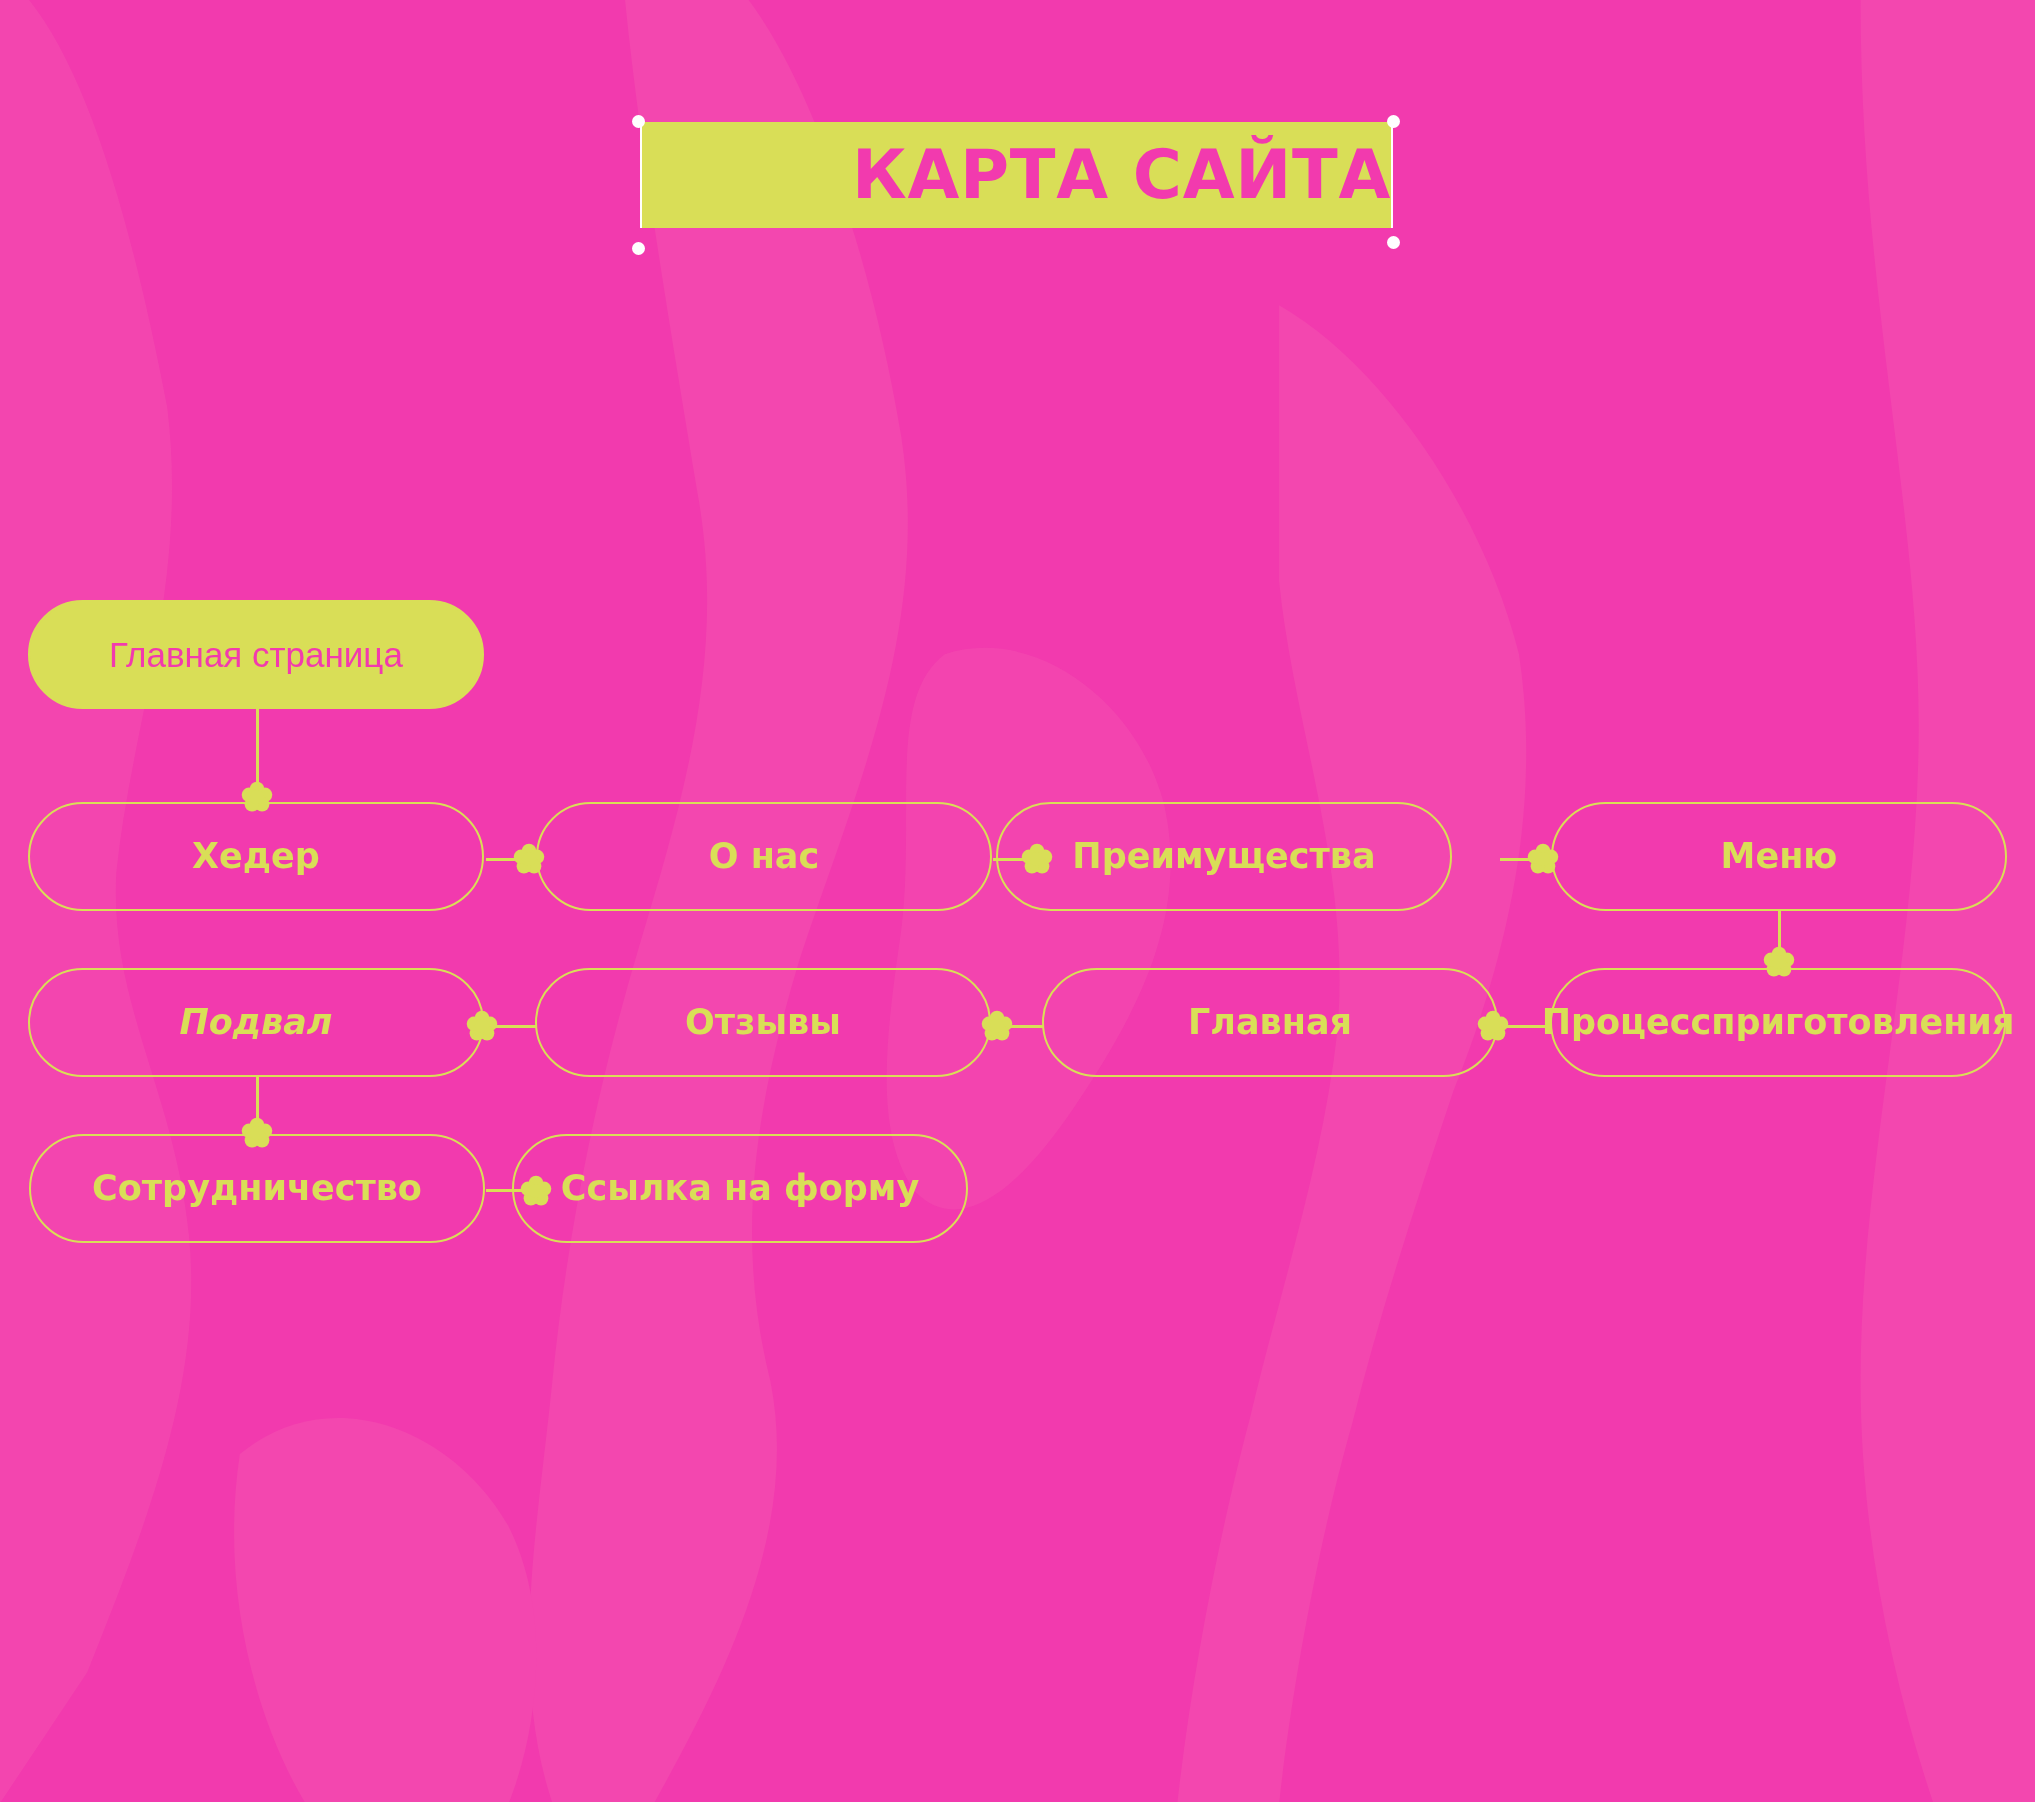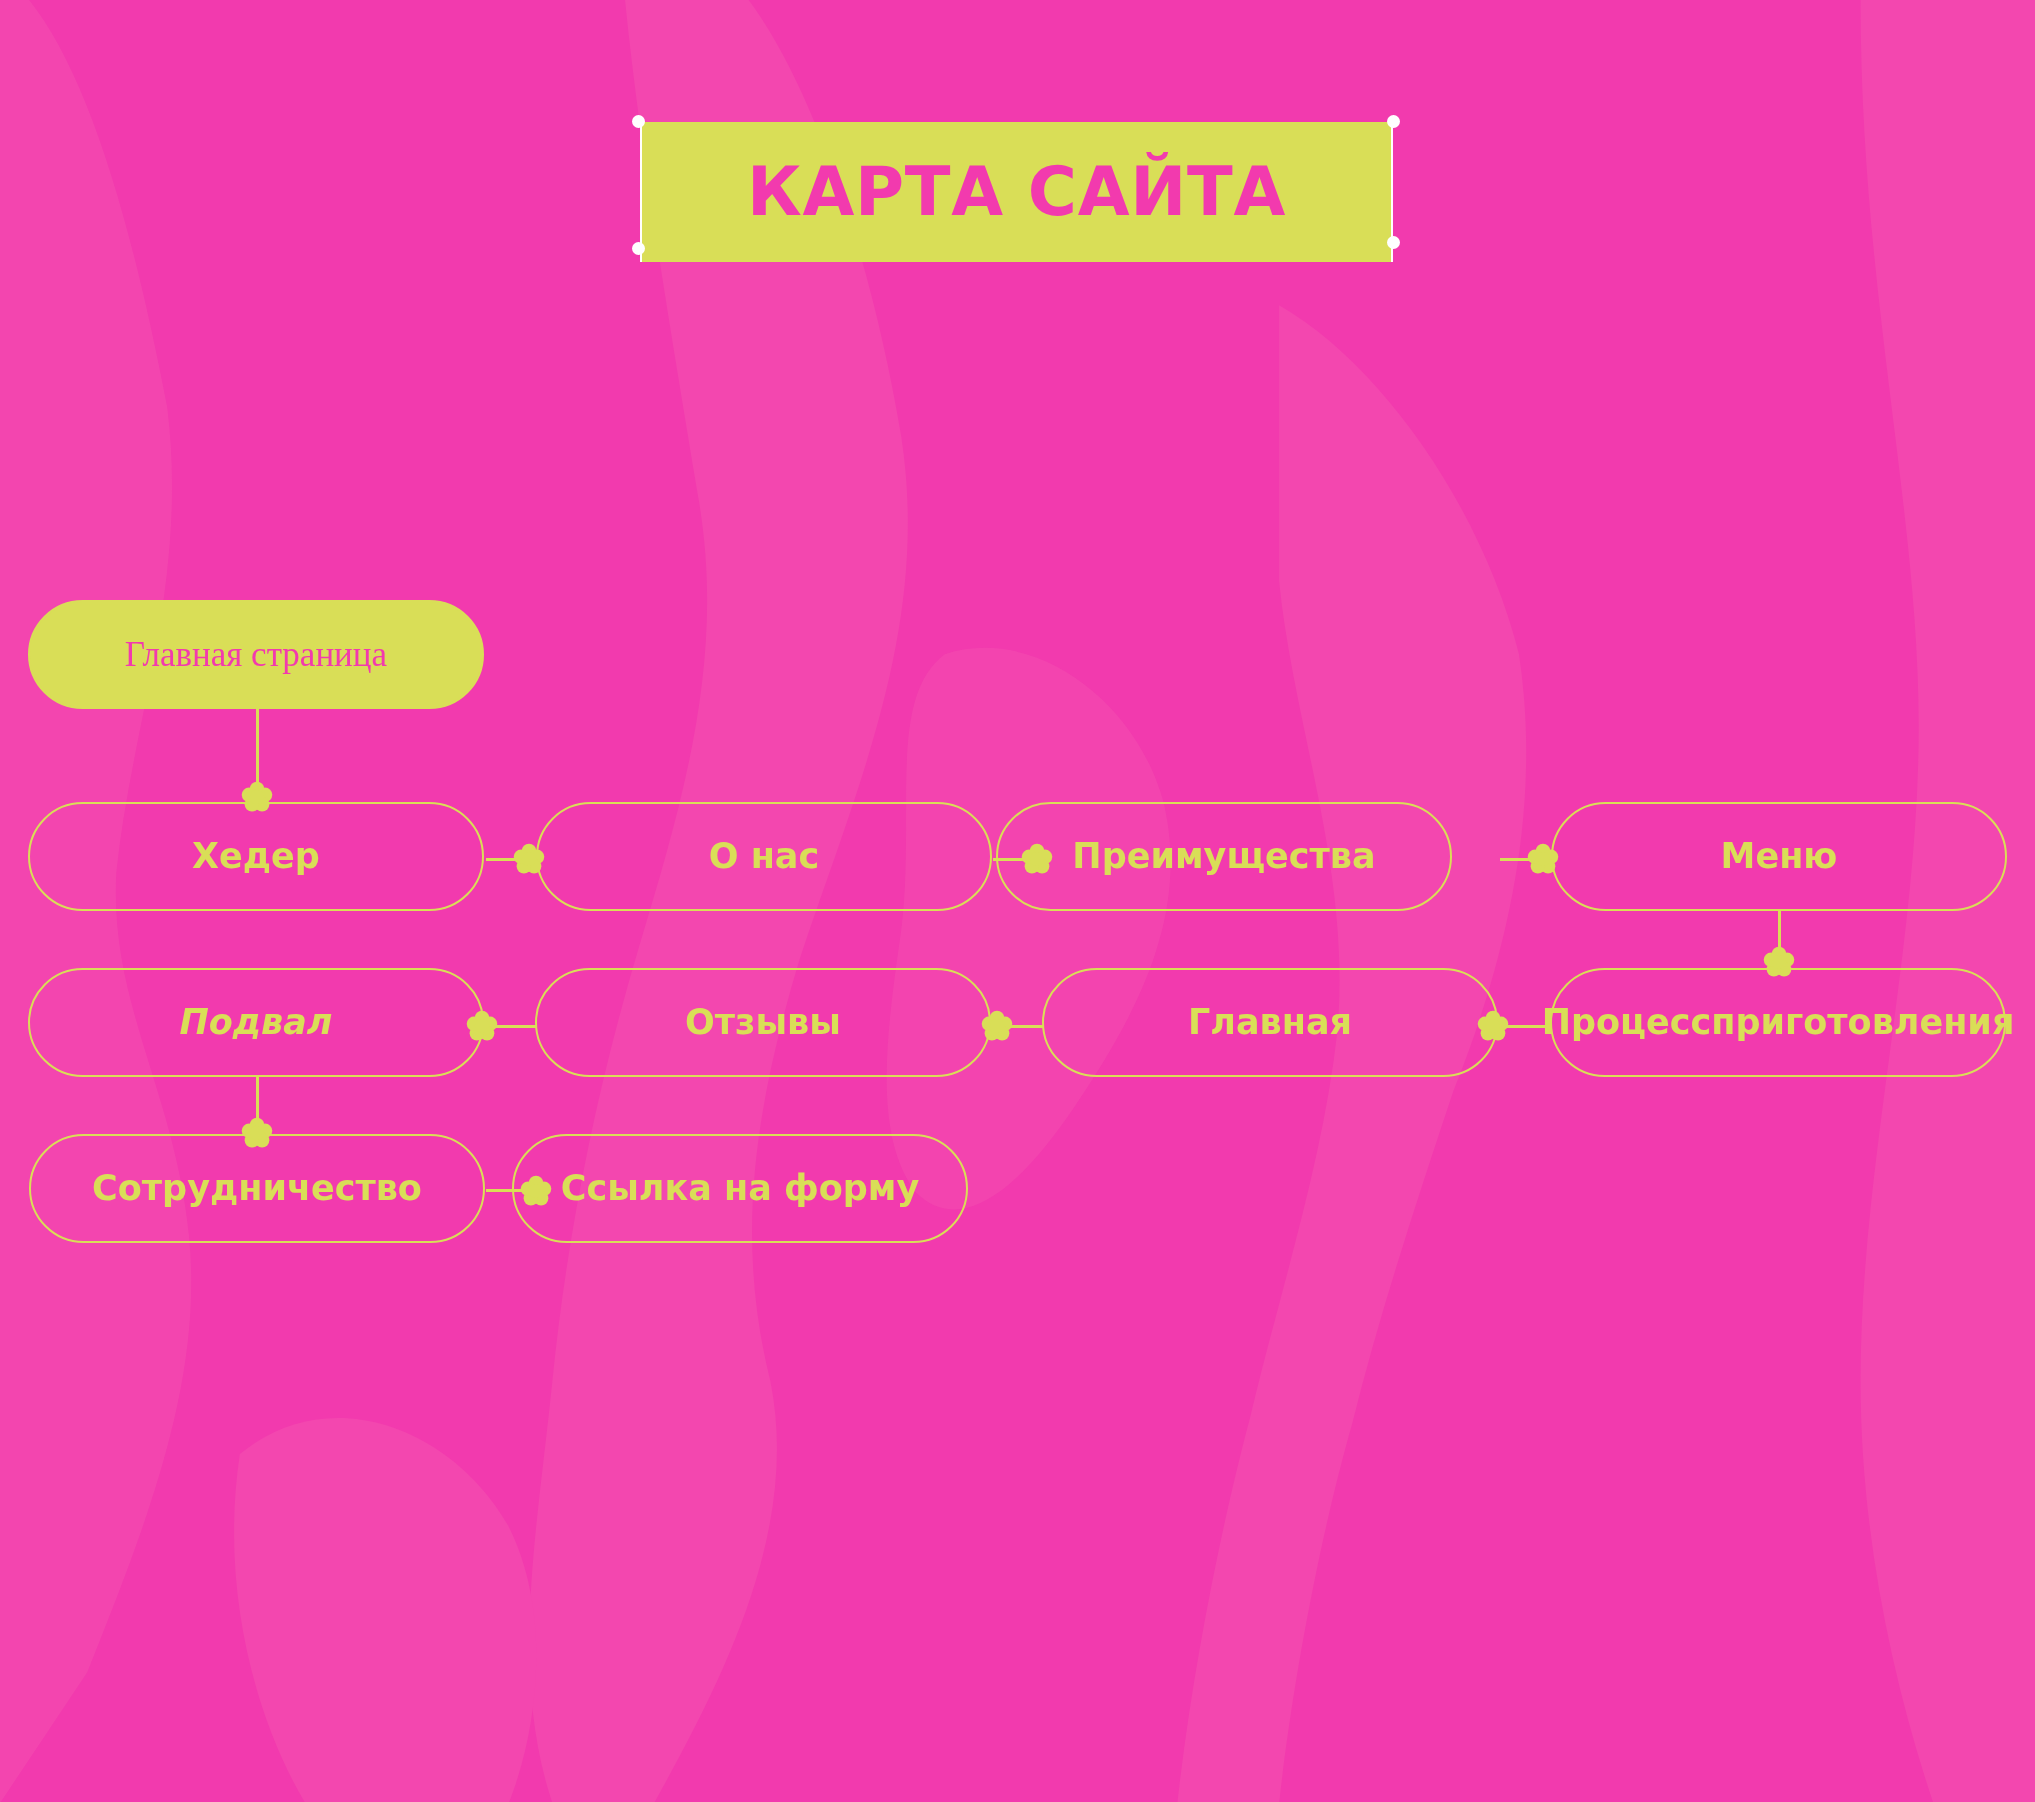--- a/index.html
+++ b/index.html
@@ -3,40 +3,40 @@
 <meta charset="utf-8">
 <style>
   html, body { margin: 0; padding: 0; }
   body {
     width: 2035px; height: 1803px; position: relative; overflow: hidden;
     background: #F23AAE;
     font-family: "Liberation Sans", "DejaVu Sans", sans-serif;
   }
   .bg { position: absolute; inset: 0; width: 2035px; height: 1803px; }
   .title-box {
-    position: absolute; left: 640px; top: 122px; width: 753px; height: 140px;
-    background: #D9DE57; display: flex; align-items: center; justify-content: center;
+    position: absolute; left: 640px; top: 122px; width: 753px; height: 106px;
+    background: #D9DE57; display: flex; align-items: center; justify-content: flex-end;
     box-sizing: border-box; border-left: 2.2px solid #fff; border-right: 2.2px solid #fff;
   }
   .title-text {
     color: #F23AAE; font-weight: bold; font-size: 67px; letter-spacing: 0.7px;
     font-family: "DejaVu Sans", sans-serif;
   }
   .handle { position: absolute; width: 13px; height: 13px; border-radius: 50%; background: #fff; }
   .pill {
     position: absolute; width: 456px; height: 109px; box-sizing: border-box;
     border: 2.9px solid #D9DE57; border-radius: 55px;
     display: flex; align-items: center; justify-content: center; text-align: center;
   }
   .pill span {
     color: #D9DE57; font-size: 35px; font-weight: bold; line-height: 35px;
     font-family: "DejaVu Sans", sans-serif;
   }
   .pill.main { background: #D9DE57; }
-  .pill.main span { color: #F23AAE; font-weight: normal; font-family: Liberation Serif, serif; }
+  .pill.main span { color: #F23AAE; font-weight: normal; font-family: Liberation Sans, sans-serif; }
   .conn { position: absolute; background: #D9DE57; }
   .flower { position: absolute; width: 32px; height: 32px; }
 </style>
 </head>
 <body>
 
 <svg class="bg" viewBox="0 0 2800 2480" preserveAspectRatio="none">
   <g fill="#F347AF">
     <path d="M0,0 L40,0 C120,100 180,300 230,560 C260,800 180,1000 160,1200 C150,1380 240,1500 260,1700 C280,1900 200,2100 120,2300 L0,2480 Z" opacity="0.9"></path>
     <path d="M860,0 L1030,0 C1120,120 1200,360 1240,600 C1280,860 1180,1080 1100,1320 C1040,1520 1010,1700 1060,1900 C1100,2100 1000,2300 900,2480 L760,2480 C700,2300 740,2100 760,1900 C780,1700 820,1500 880,1300 C940,1100 1000,900 960,680 C920,440 880,200 860,0 Z"></path>

